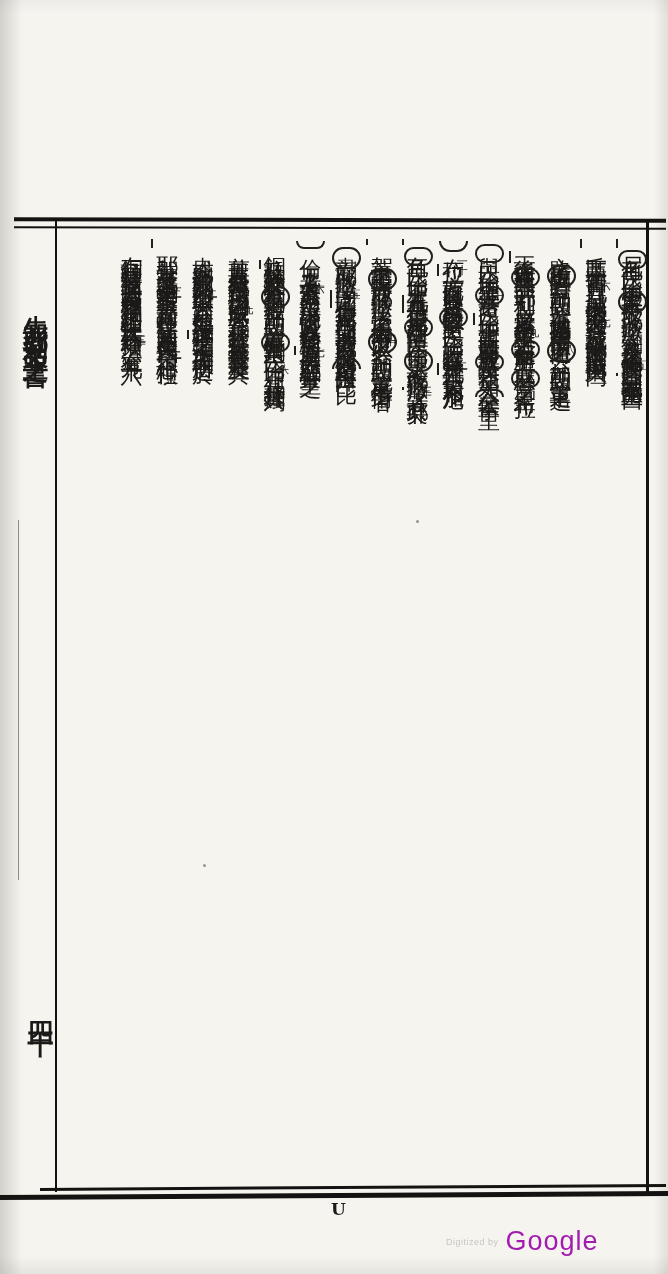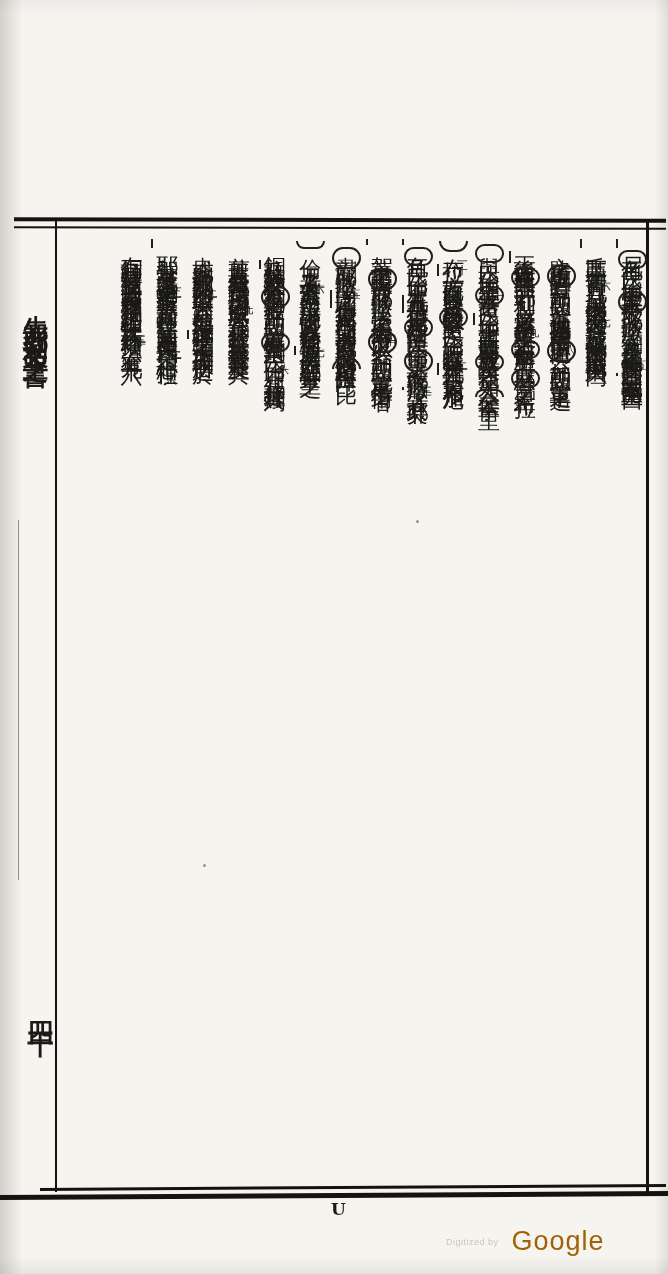--- a/index.html
+++ b/index.html
@@ -36,24 +36,24 @@
          display:inline-block;line-height:1;margin:2px 0;}
 
   
   #side-title{position:absolute;left:19px;top:294px;writing-mode:vertical-rl;
     text-orientation:upright;font-size:25px;letter-spacing:6px;font-weight:bold;}
   #page-number{position:absolute;left:24px;top:1002px;writing-mode:vertical-rl;
     text-orientation:upright;font-size:26px;letter-spacing:9px;font-weight:bold;}
 
   
   #signature-mark{position:absolute;left:331px;top:1199px;font-size:17px;font-weight:bold;}
-  #watermark{position:absolute;left:446px;top:1226px;display:flex;align-items:center;gap:13px;
+  #watermark{position:absolute;left:446px;top:1226px;display:flex;align-items:center;gap:7px;
     font-family:"Liberation Sans","DejaVu Sans",sans-serif;}
   #watermark .wm-small{font-size:9px;color:#c7c6c3;letter-spacing:.5px;}
-  #watermark .wm-logo{font-size:27px;color:#a16207;letter-spacing:1px;}
+  #watermark .wm-logo{font-size:27px;color:#a21caf;letter-spacing:1px;}
   
   .speck{position:absolute;background:#3a3834;border-radius:50%;opacity:.5;}
 </style>
 </head>
 <body>
 
 <div id="page">
 
   <div class="rule" id="border-top-1"></div>
   <div class="rule" id="border-top-2"></div>

